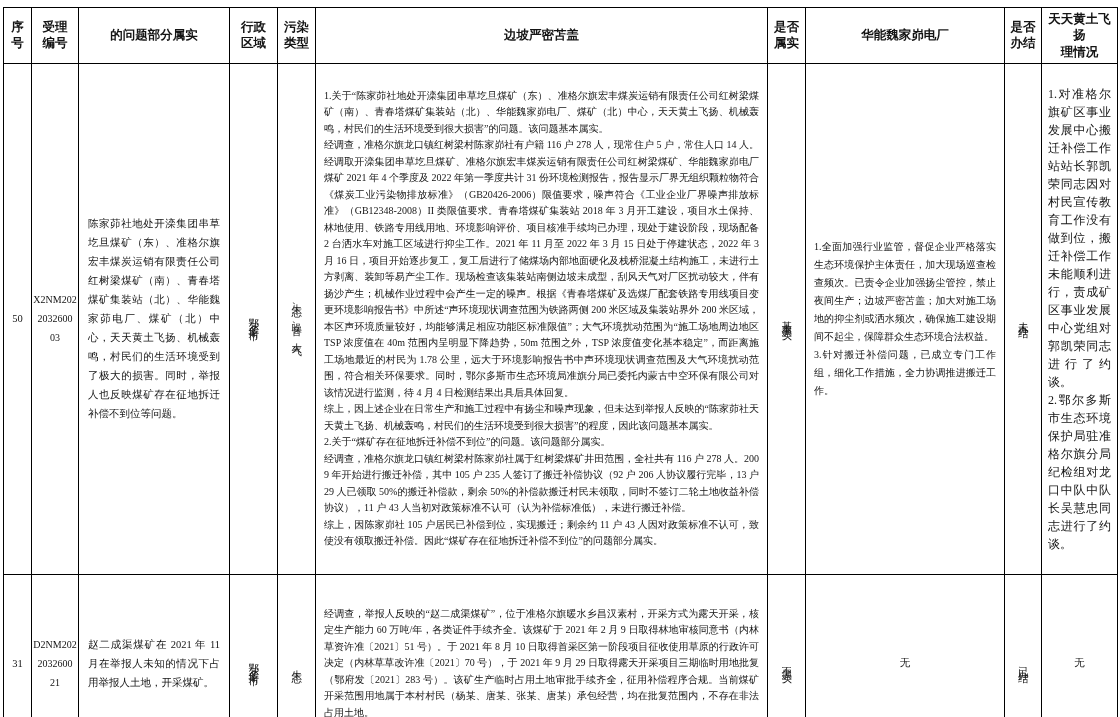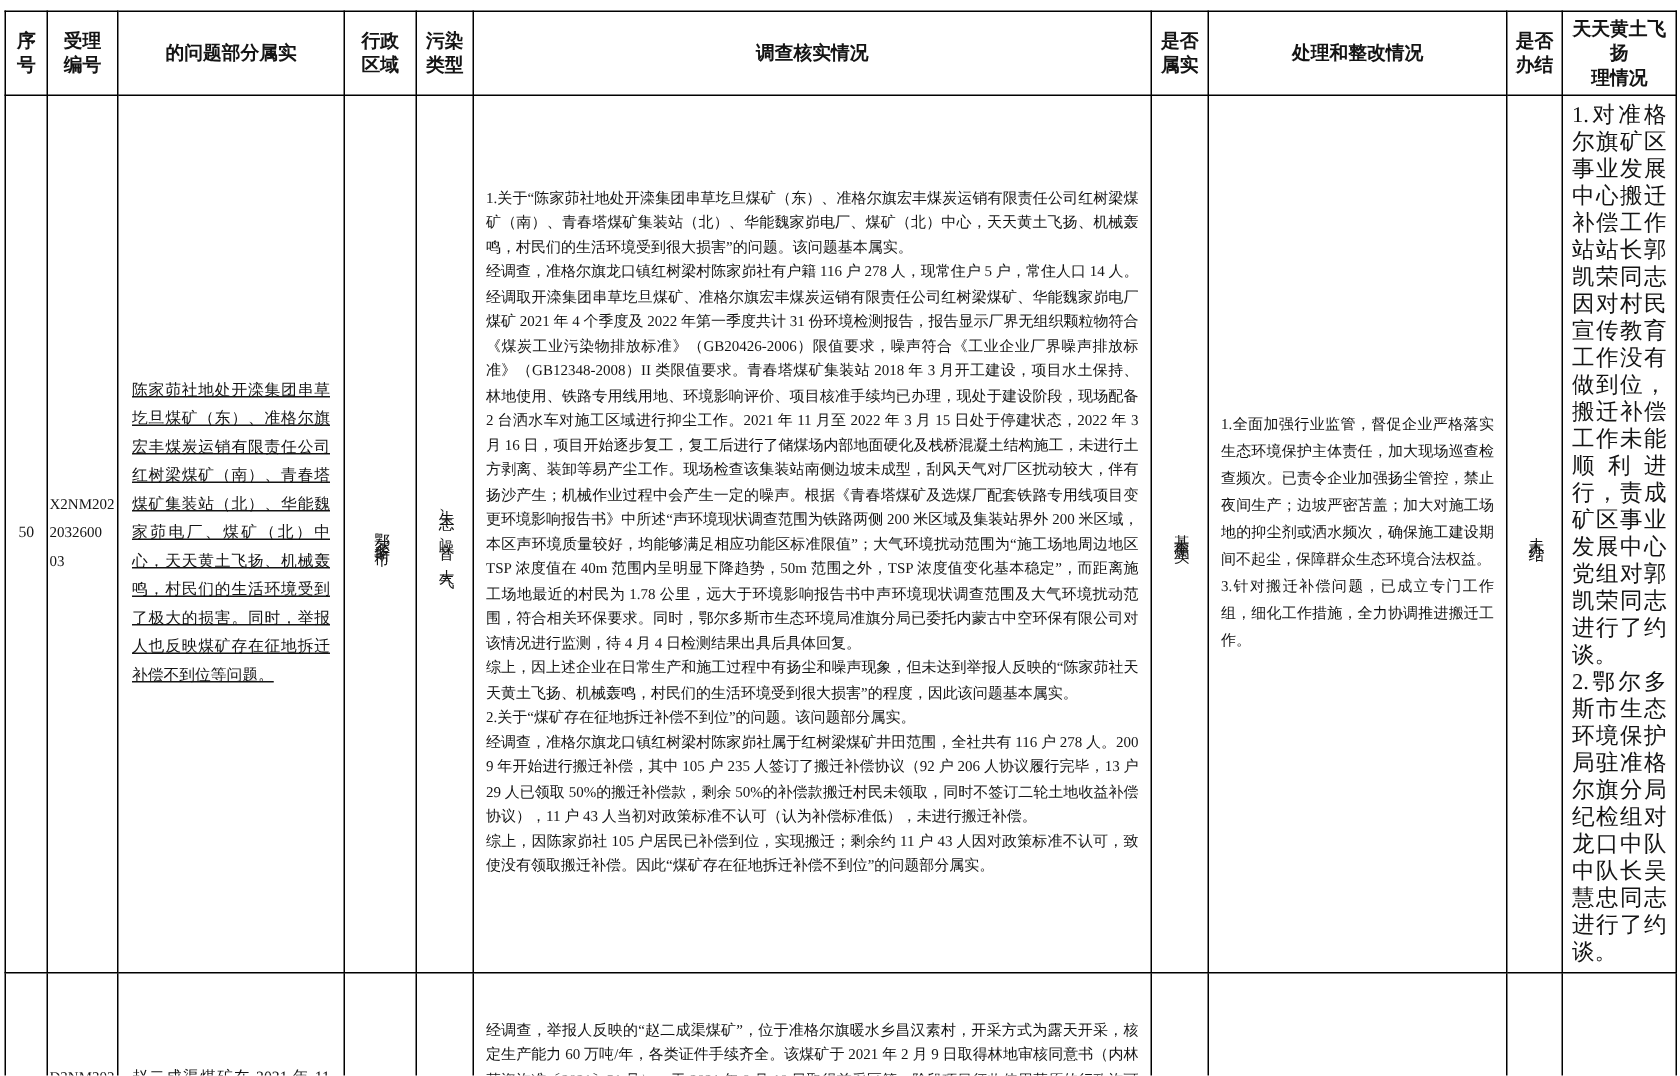--- a/index.html
+++ b/index.html
@@ -29,56 +29,56 @@
     line-height:1.3;
     text-align:center;
     padding:3px 2px;
     height:28px;
   }
   td.c{
     text-align:center;
     font-size:10.5px;
   }
   td.caseno{
+    text-align:center;
     font-size:10px;
     white-space:pre-line;
     line-height:19px;
   }
   .vert{
     writing-mode:vertical-rl;
     text-orientation:upright;
     display:inline-block;
     font-size:10.5px;
     letter-spacing:3px;
     line-height:1.1;
   }
   td.problem{
     font-size:10.5px;
     line-height:19px;
     text-align:justify;
     padding:6px 9px;
     white-space:pre-wrap;
-    text-decoration:underline;
   }
   td.longtext{
     font-size:10px;
     line-height:16.5px;
     text-align:justify;
     padding:24px 8px;
     white-space:pre-wrap;
   }
   td.handling{
     font-size:10px;
     line-height:18px;
     text-align:justify;
     padding:6px 8px;
     white-space:pre-wrap;
   }
   td.account{
-    font-size:15px;
+    font-size:12px;
     line-height:18px;
     text-align:justify;
     padding:4px 6px;
     white-space:pre-wrap;
   }
   tr.row-30{height:495px;}
   tr.row-31{height:178px;}
 </style>
 </head>
 <body>
@@ -99,24 +99,24 @@
   <thead>
     <tr>
       <th style="white-space:pre-line">序号</th>
       <th style="white-space:pre-line">受理
 编号</th>
       <th>的问题部分属实</th>
       <th style="white-space:pre-line">行政
 区域</th>
       <th style="white-space:pre-line">污染
 类型</th>
-      <th>调查核实情况</th>
+      <th>边坡严密苫盖</th>
       <th style="white-space:pre-line">是否
 属实</th>
-      <th>处理和整改情况</th>
+      <th>华能魏家峁电厂</th>
       <th style="white-space:pre-line">是否
 办结</th>
       <th style="white-space:pre-line">天天黄土飞扬
 理情况</th>
     </tr>
   </thead>
   <tbody>
     <tr class="row-30">
       <td class="c">50</td>
       <td class="caseno">X2NM202

